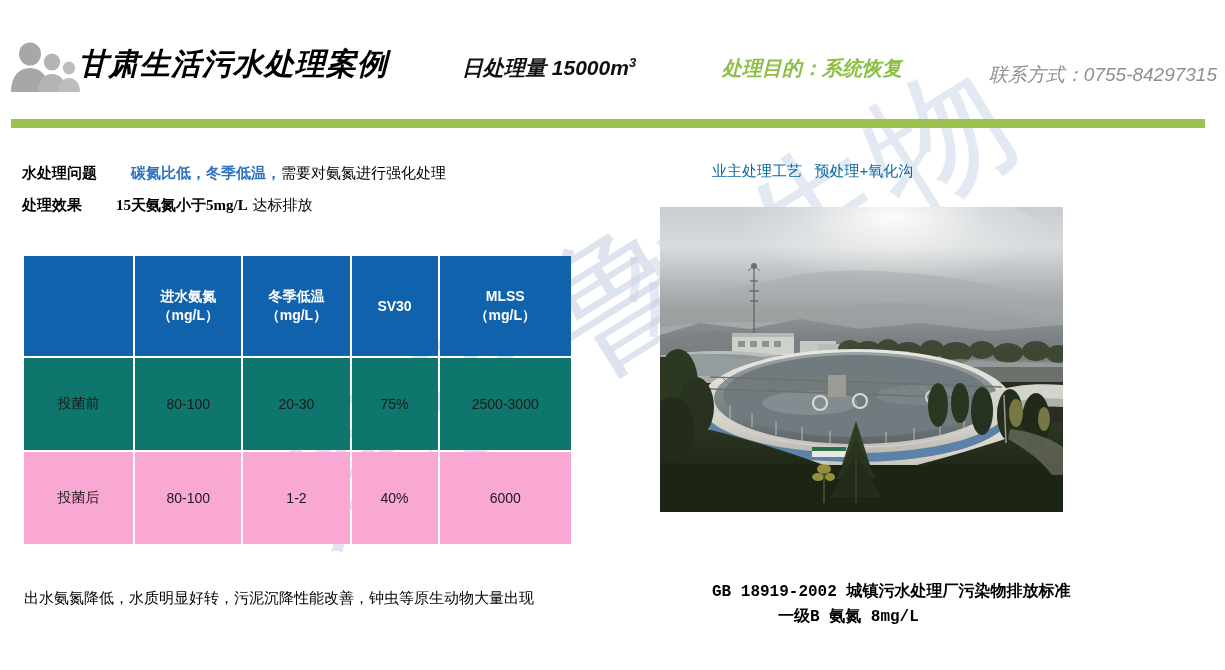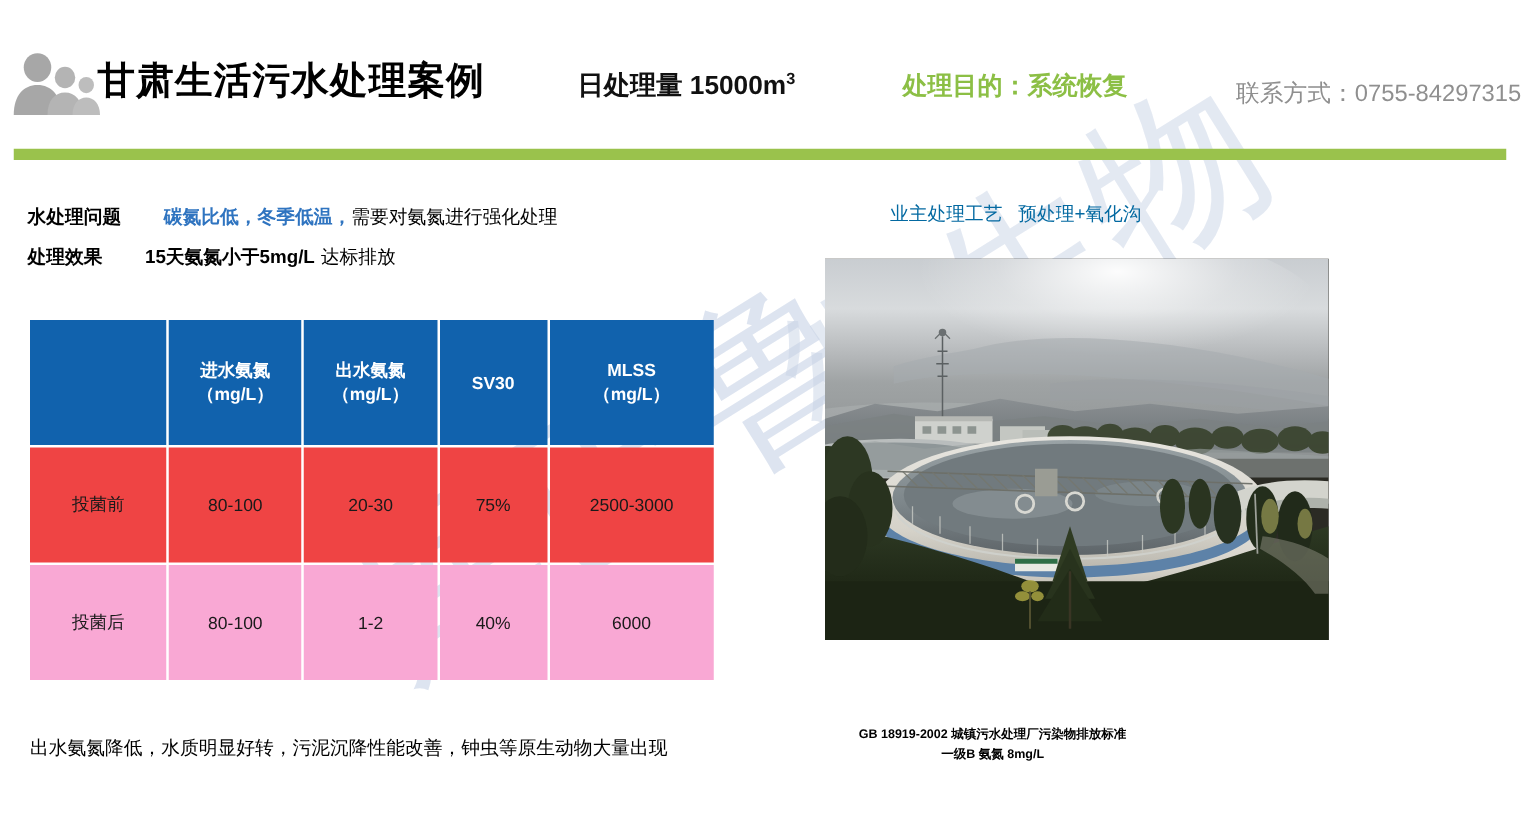--- a/index.html
+++ b/index.html
@@ -36,21 +36,21 @@
     font-size: 140px;
     color: #c9d4e6;
     opacity: 0.5;
     transform: rotate(-32deg);
     white-space: nowrap;
     pointer-events:none; user-select:none;
     z-index: 1;
   }
 
   
-  .header { position:absolute; left:0; top:0; width:1225px; height:148px; z-index:3; }
+  .header { position:absolute; left:0; top:0; width:1225px; height:148px; z-index:3;font-style:italic; }
 
   .people-icon { position:absolute; left:8px; top:40px; width:72px; height:52px; }
 
   .main-title {
     position:absolute; left:78px; top:44px;
     font-size: 30px; font-weight: bold; color:#000;
     letter-spacing: 1px;
     white-space:nowrap;
   }
   .capacity {
@@ -82,42 +82,42 @@
   
   .left-col { position:absolute; left:0; top:128px; width:640px; height:542px; z-index:2;}
 
   .info-row { position:absolute; white-space:nowrap; font-size:15px; color:#000;
               font-family:"DejaVu Serif","Liberation Serif", serif; }
   .lbl { font-weight:600;margin-top:17px; }
   .row-problem { left:22px; top:36px; }
   .row-effect  { left:22px; top:68px; }
   .gap { display:inline-block; width:34px; }
   .blue-txt { color:#2f74c0; }
-  .bold-txt { font-weight:bold; font-family:Liberation Sans, sans-serif; }
+  .bold-txt { font-weight:bold; font-family:Liberation Serif, serif; }
 
   
   table.data {
     position:absolute; left:22px; top:126px;
     width:551px;
     border-collapse:separate; border-spacing:2px;
     table-layout:fixed;
   }
   table.data th {
     background:#1162ad; color:#ffffff;
     font-size:14px; font-weight:bold;
     height:100px; vertical-align:middle; text-align:center;
     line-height:1.35;
     border:0;
   }
   table.data th.blank { background:#1162ad; }
   table.data td {
     font-size:14px; text-align:center; vertical-align:middle;
     height:92px; color:#1a1a1a; border:0;
   }
-  tr.row-a td { background:#ef4444; }
+  tr.row-a td { background:#0f766e; }
   tr.row-b td { background:#f9a8d4; }
   td.rowhead { font-size:15px; font-family:"DejaVu Serif", serif; }
 
   .col1 { width:108px; }
   .col2 { width:105px; }
   .col3 { width:105px; }
   .col4 { width:85px; }
   .col5 { width:130px; }
 
   .caption-left {
@@ -138,23 +138,23 @@
 
   .photo {
     position:absolute; left:20px; top:79px;
     width:403px; height:305px;
     overflow:hidden;
     background:#2b2b24;
   }
   .photo svg { display:block; width:100%; height:100%; }
 
   .standard-block {
-    position:absolute; left:47px; top:452px;
-    font-size:10px; font-weight:bold; color:#000;
-    line-height:1.55; white-space:nowrap;
+    position:absolute; left:72px; top:452px;
+    font-size:16px; font-weight:bold; color:#000;
+    line-height:1.55; white-space:nowrap;font-family:Liberation Mono, monospace;
   }
   .standard-block .ind { display:inline-block; width:66px; }
 </style>
 </head>
 <body>
 
 <div class="slide">
 
   <div class="watermark">库巴鲁</div>
   <div class="watermark2">微生物</div>
@@ -205,21 +205,21 @@
           <col class="col5">
       </colgroup>
       <thead>
         <tr>
           <th class="blank"></th>
           <th>
             <div>进水氨氮</div>
             <div>（mg/L）</div>
           </th>
           <th>
-            <div>出水氨氮</div>
+            <div>冬季低温</div>
             <div>（mg/L）</div>
           </th>
           <th>
             <div>SV30</div>
           </th>
           <th>
             <div>MLSS</div>
             <div>（mg/L）</div>
           </th>
         </tr>

